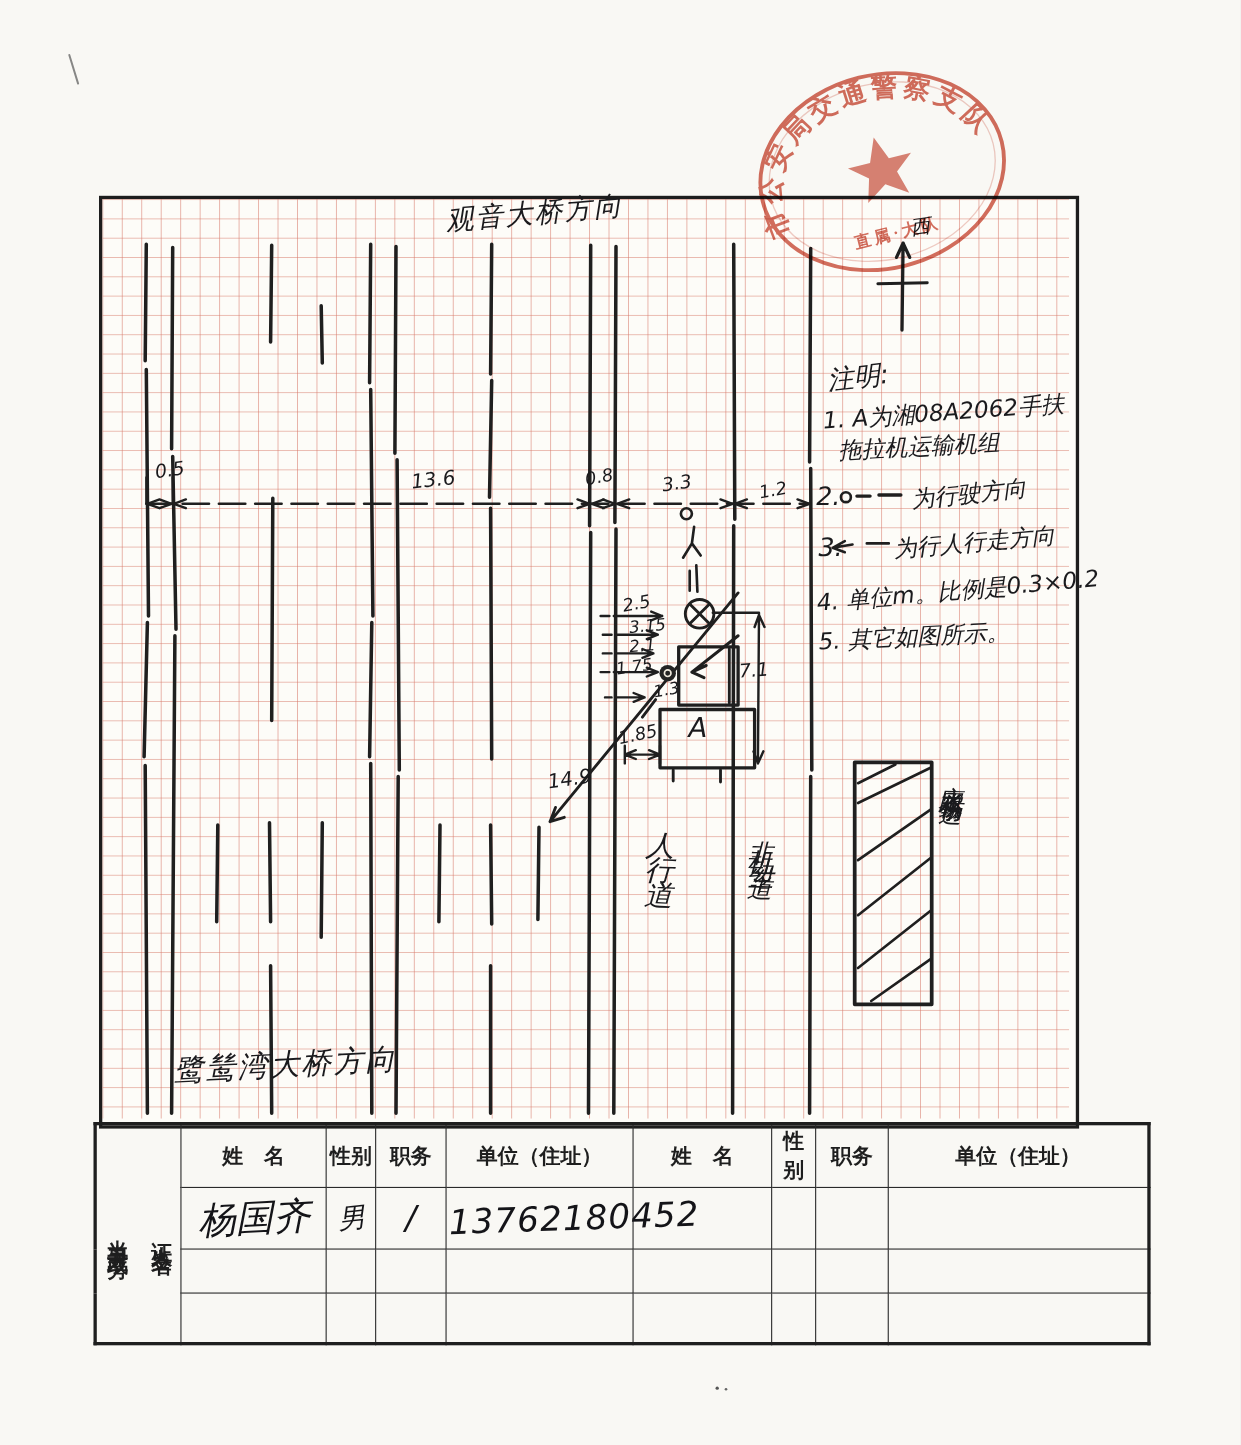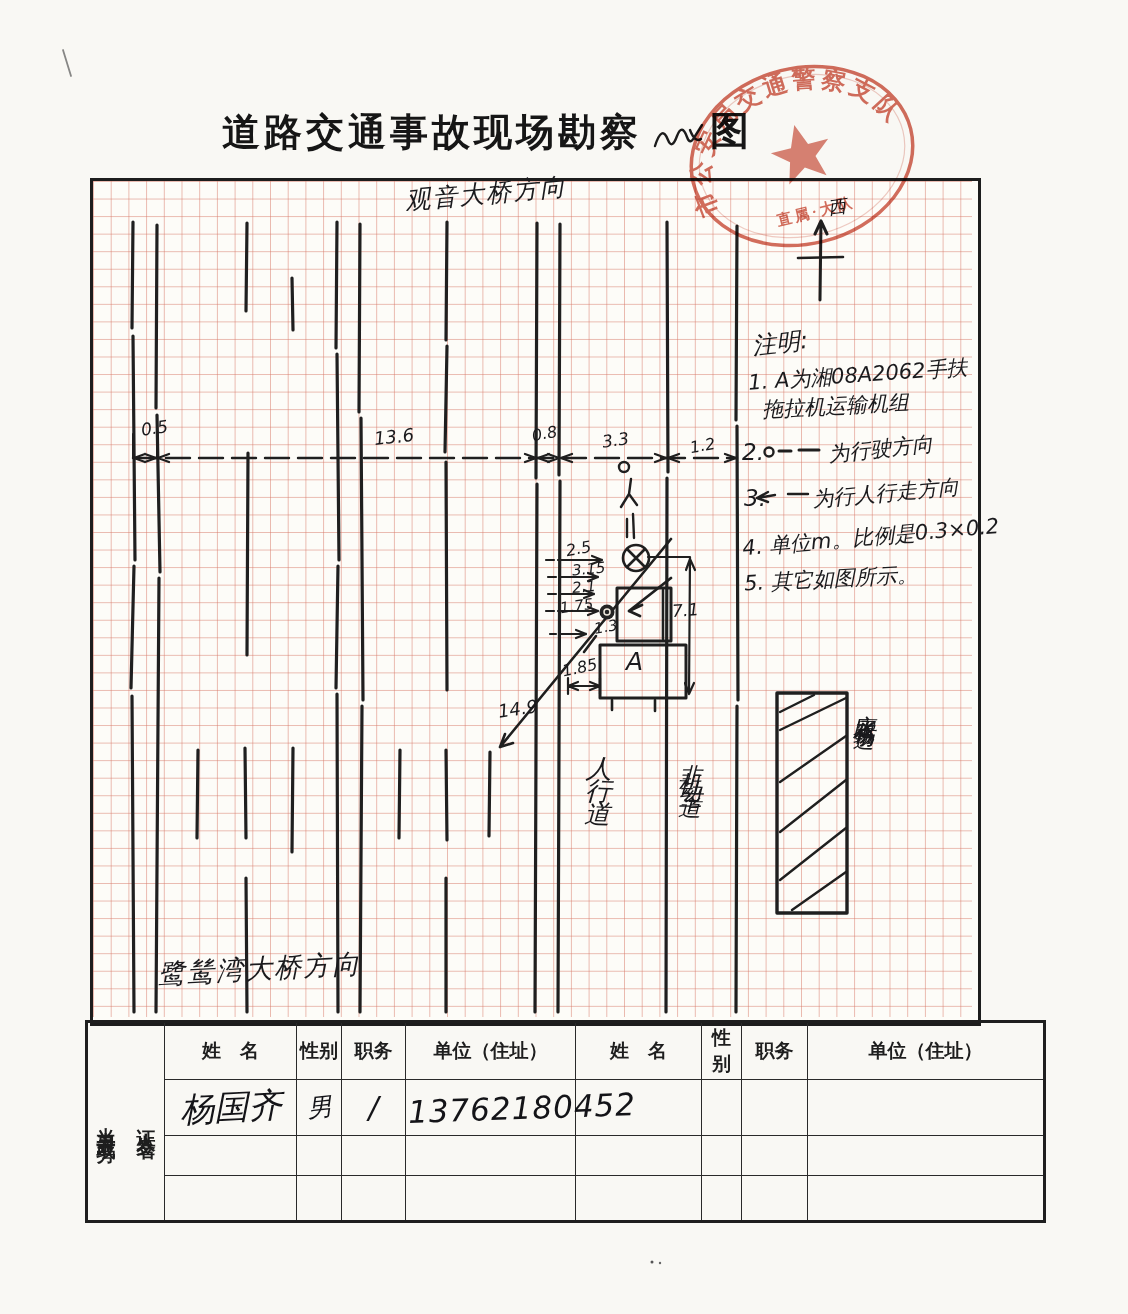--- a/index.html
+++ b/index.html
@@ -41,27 +41,20 @@
     <svg width="879" height="836">
       <defs>
         <pattern id="gp" width="17.7" height="17.55" patternUnits="userSpaceOnUse">
           <path d="M17.7,0 H0 V17.55" fill="none" stroke="#cd5340" stroke-width="1" opacity="0.78"></path>
         </pattern>
       </defs>
       <rect x="0" y="0" width="879" height="836" fill="url(#gp)"></rect>
     </svg>
   </div>
 
-  <div class="title-wrap">
-    <span class="title-main">道路交通事故现场勘察</span>
-    <svg class="title-scribble" width="56" height="44">
-      <path d="M5,34 q7,-22 13,-6 q4,10 9,-4 q5,-13 10,1 q3,9 8,-1 l7,-11 M40,18 q5,13 11,9" fill="none" stroke="#1c1c1c" stroke-width="2.4" stroke-linecap="round"></path>
-    </svg>
-    <span class="title-suffix">图</span>
-  </div>
 
   <svg class="sketch-layer" viewBox="0 0 1128 1314">
     <g stroke="#1f1f1f" fill="none" stroke-linecap="round" stroke-linejoin="round">
 
       <path stroke-width="3.2" d="
         M133,222 L132,328 M133,336 L135,560 M134,566 L131,688 M132,696 L134,1012
         M157,225 L156,408 M157,415 L160,572 M159,578 L156,1012
         M247,223 L246,311 M248,453 L247,655 M245,748 L246,838 M246,878 L247,1012
         M292,278 L293,330 M293,748 L292,852
         M337,222 L336,348 M337,354 L339,560 M338,566 L336,688 M337,694 L338,1012

